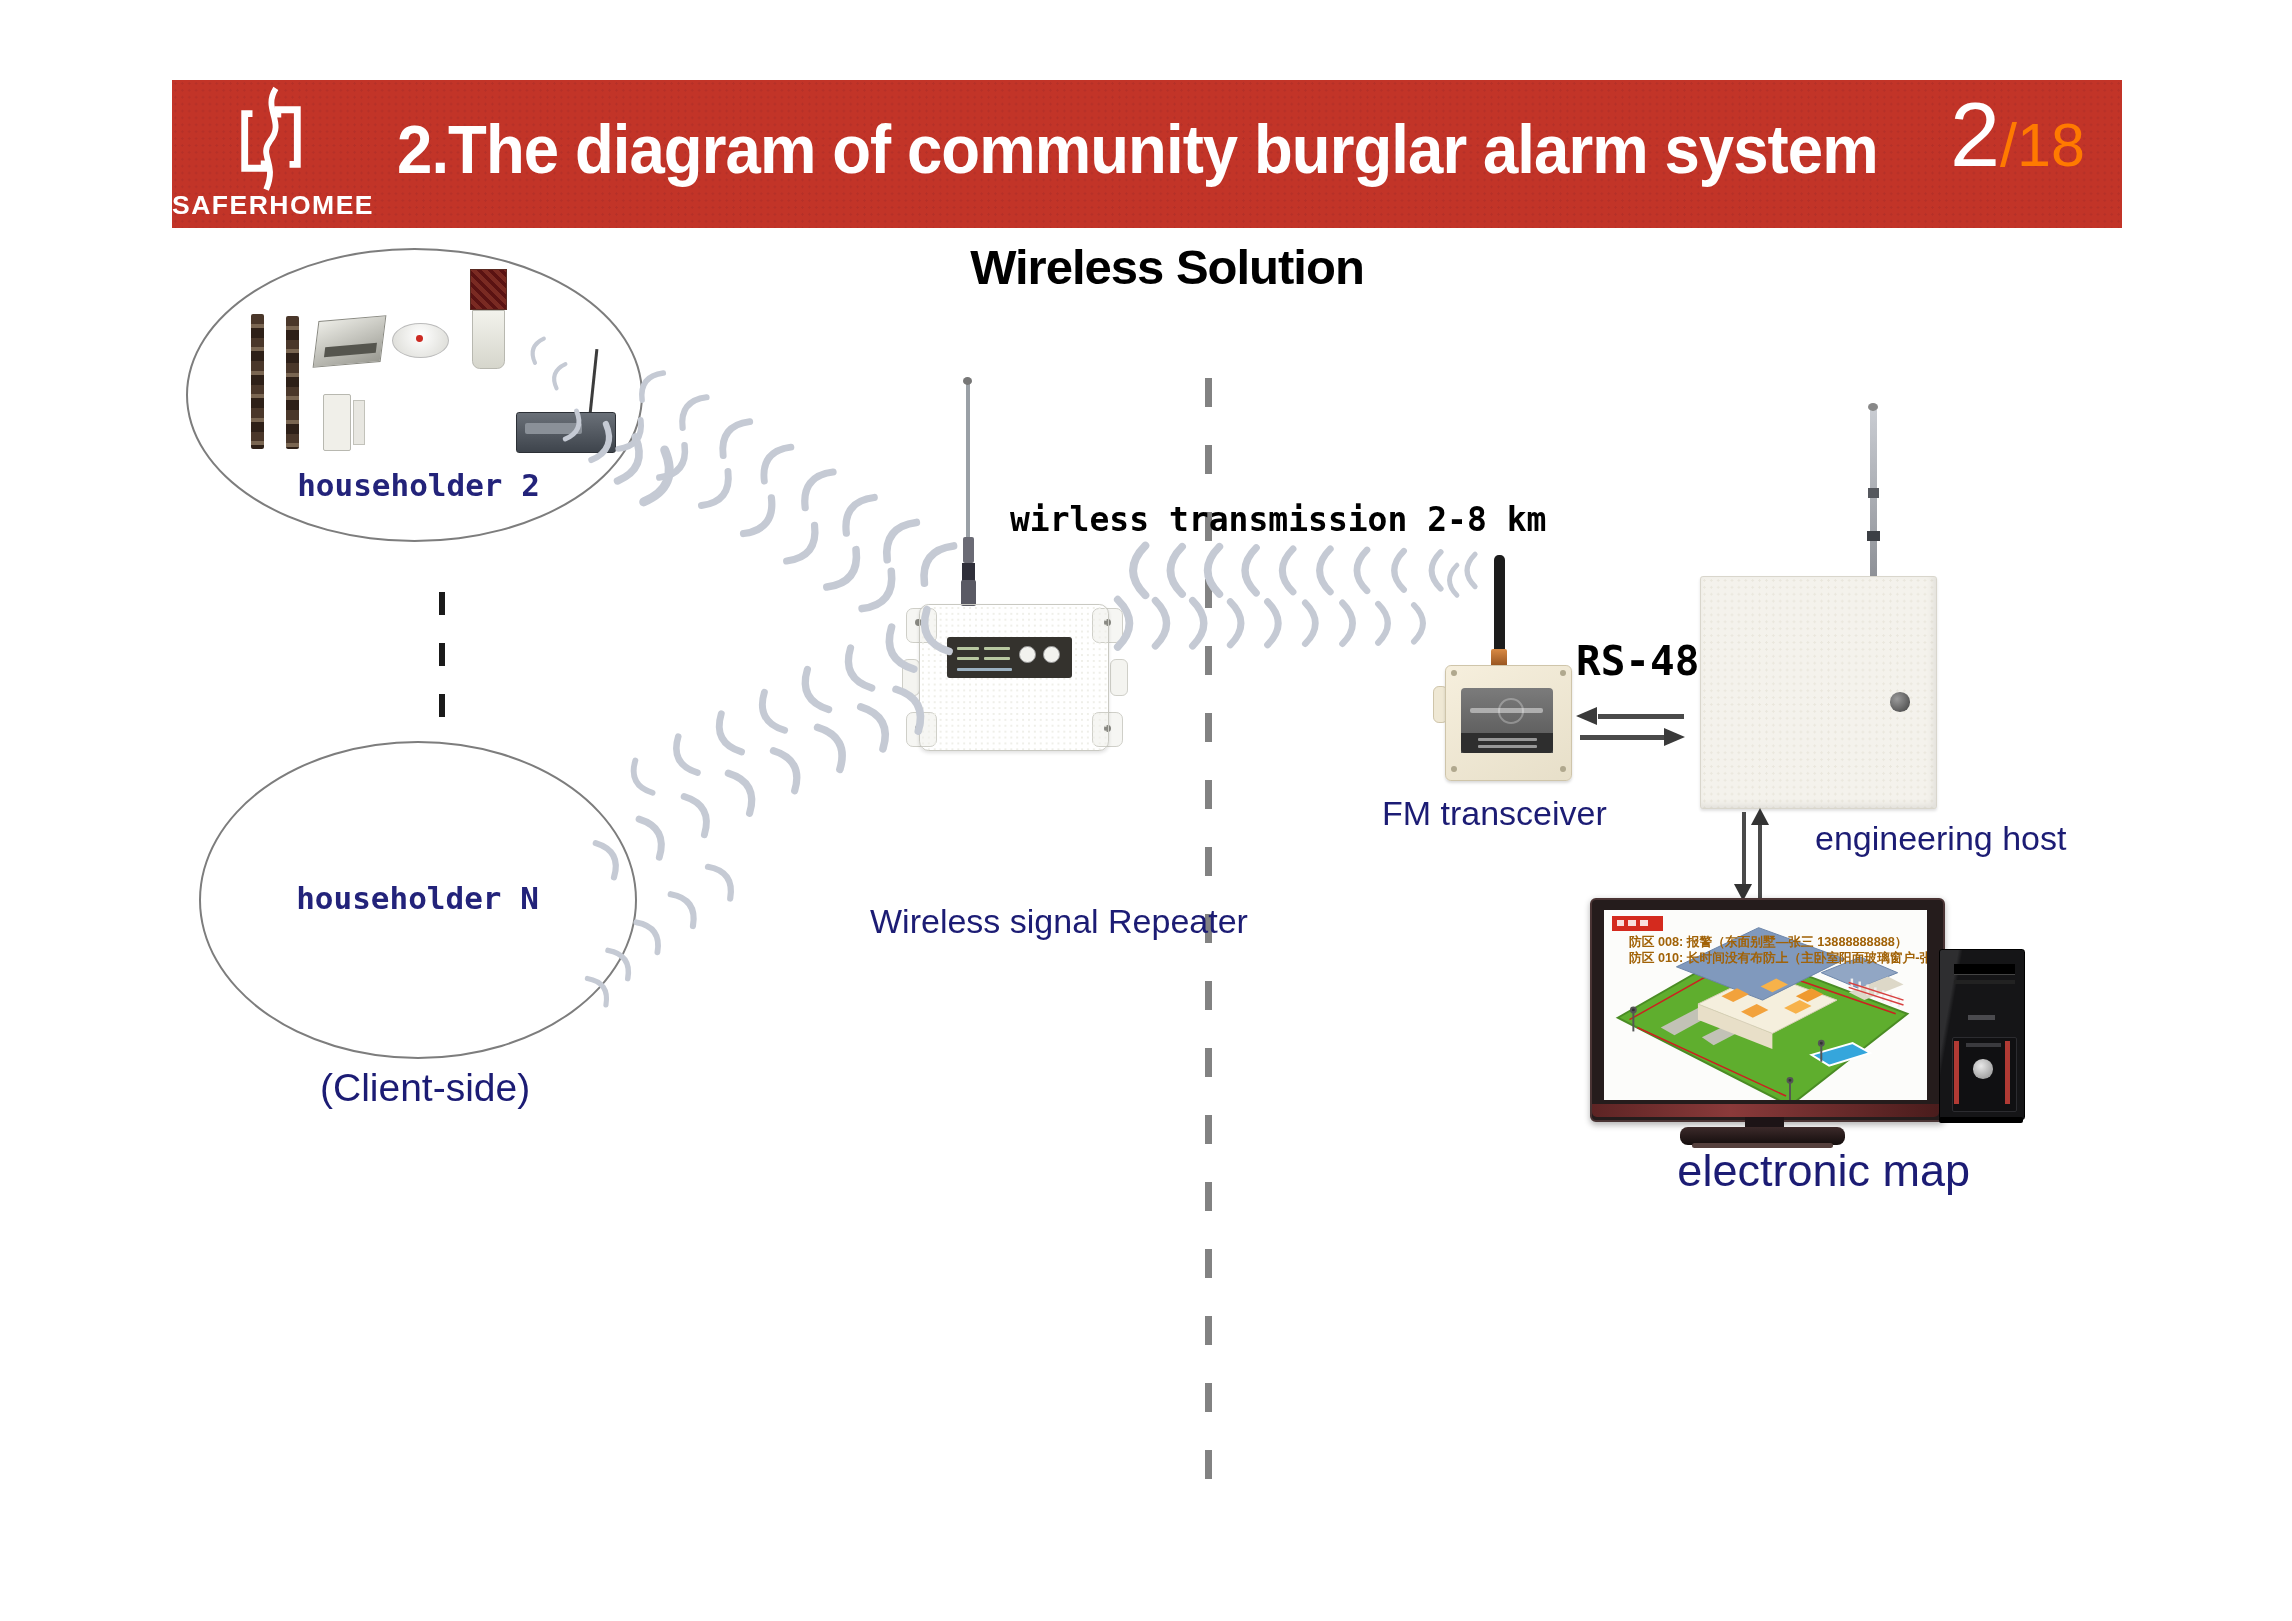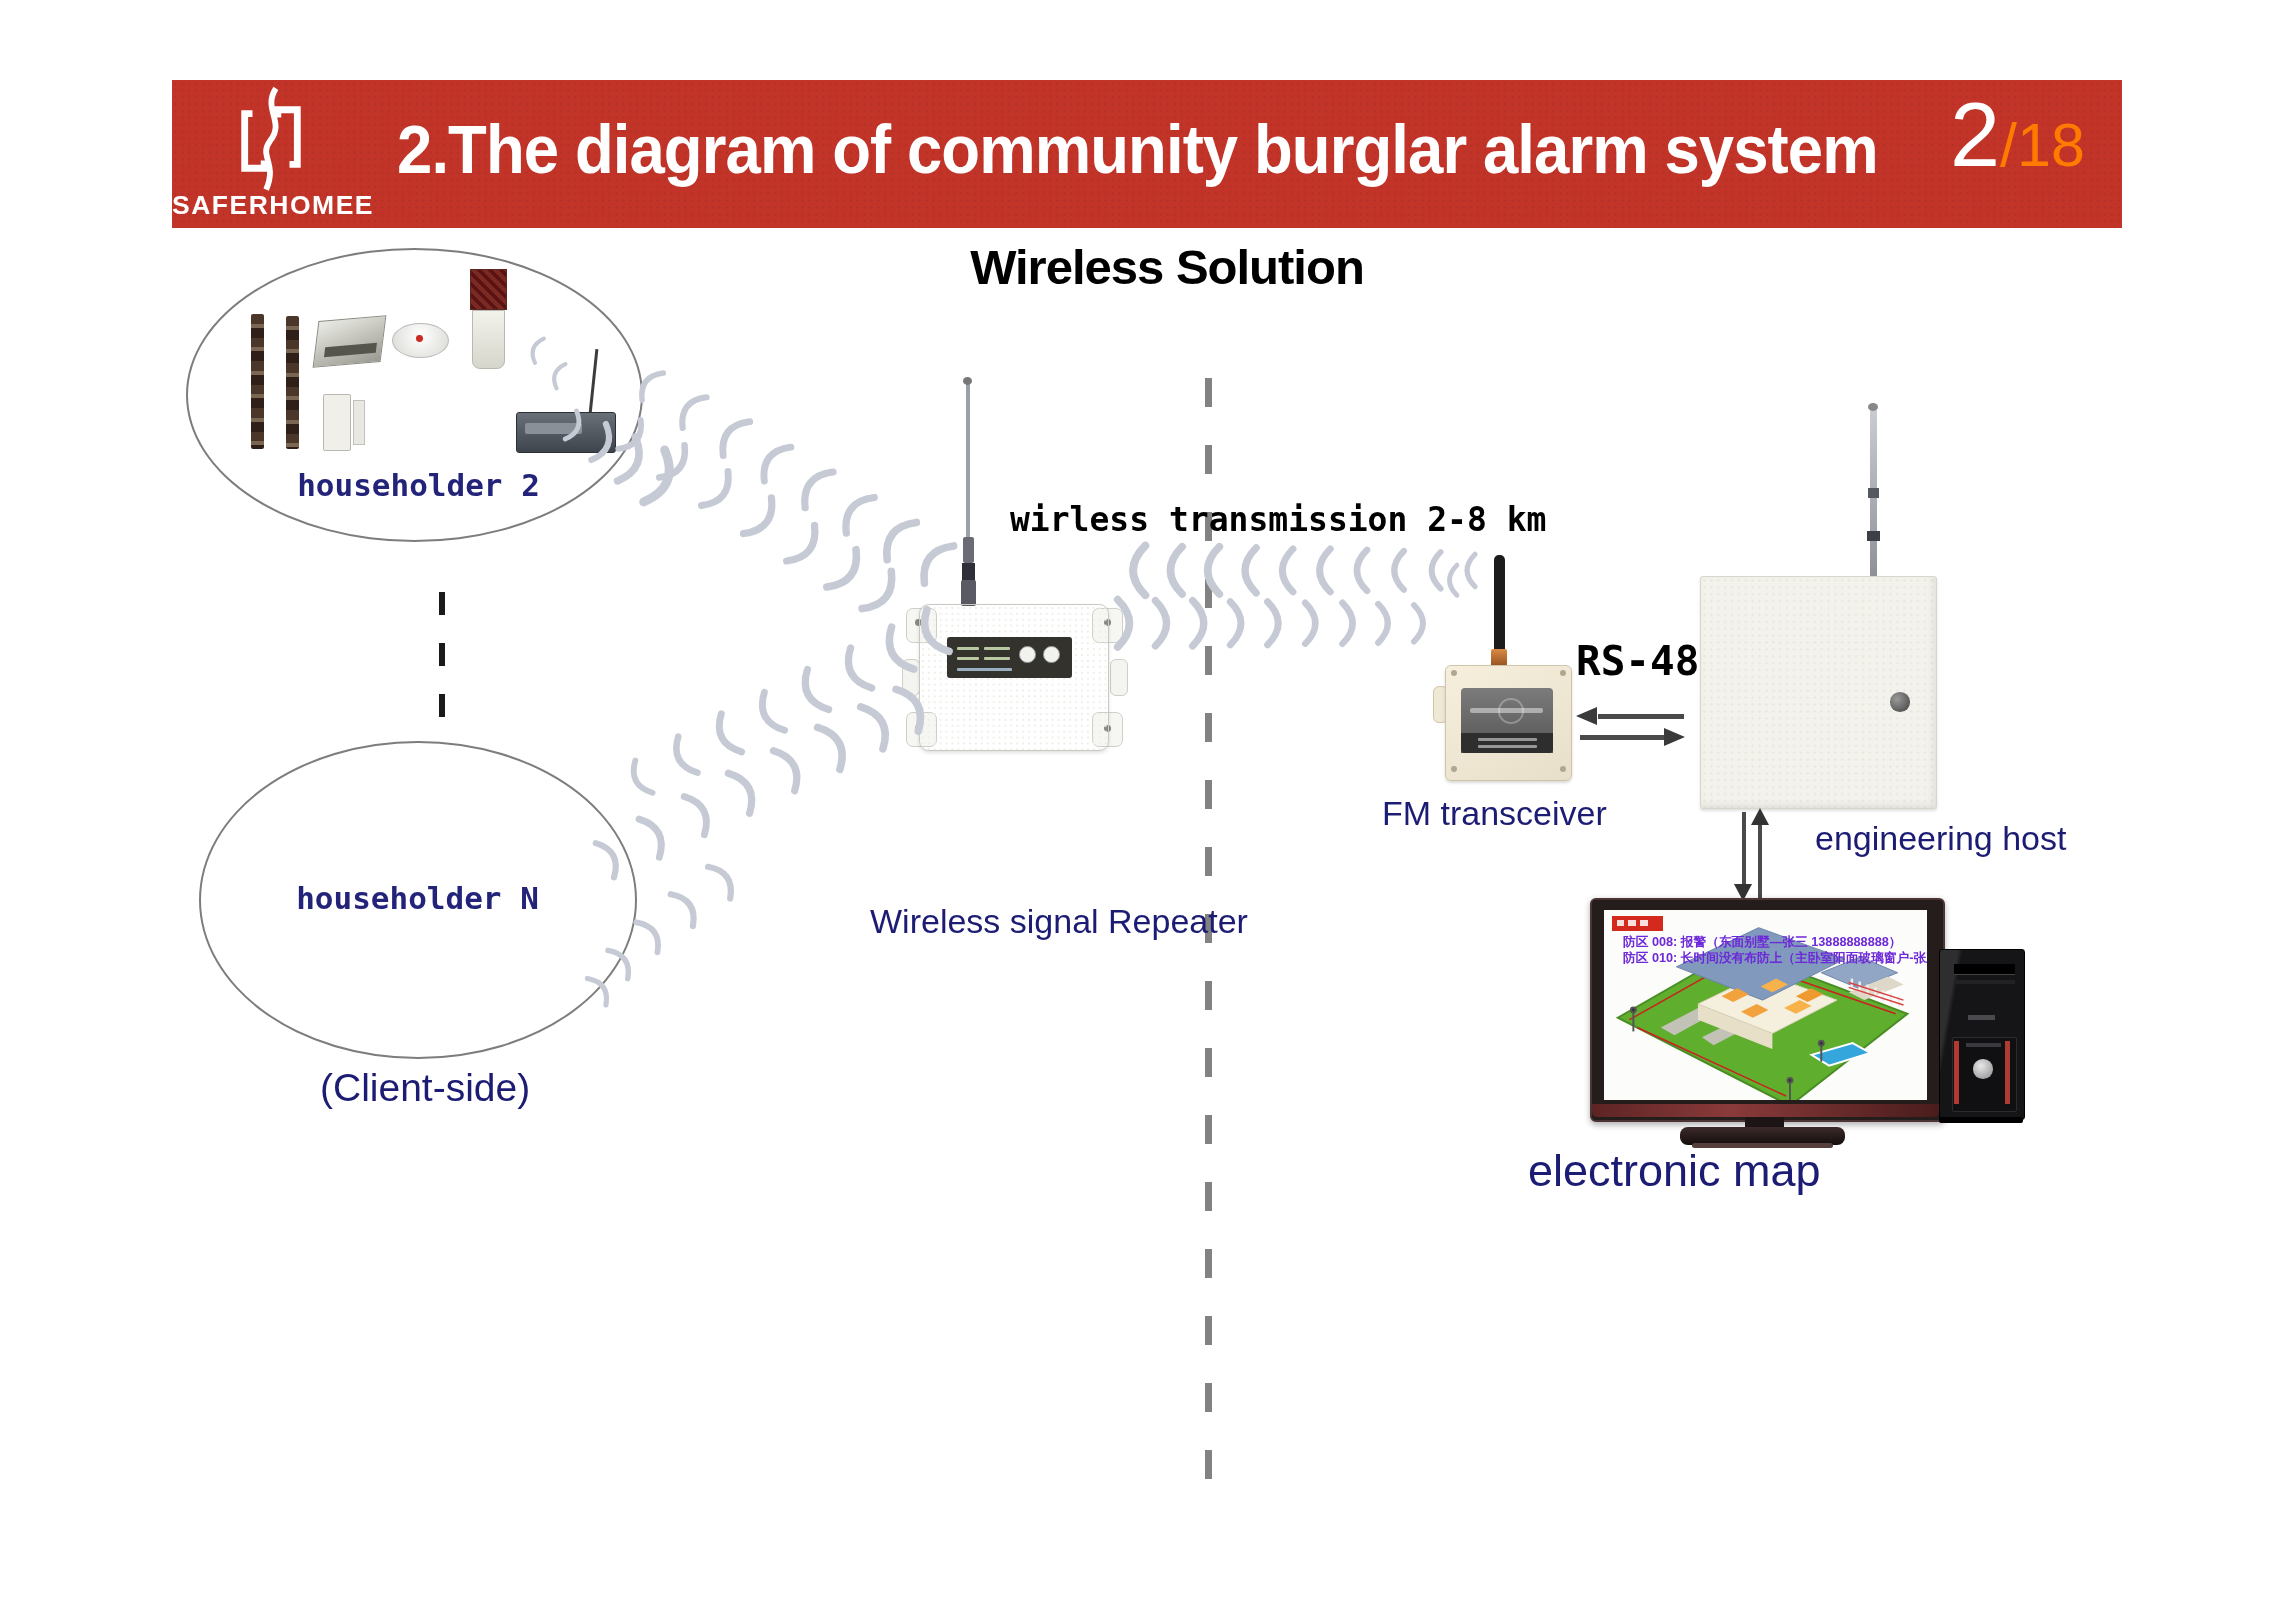--- a/index.html
+++ b/index.html
@@ -125,34 +125,34 @@
     border-radius:5.9px;box-shadow:0 2.9px 5.9px rgba(0,0,0,.3);}
   .mon-screen{left:1604px;top:910px;width:323px;height:190px;background:#fcfcfa;overflow:hidden;}
   .mon-chin{left:1592px;top:1104px;width:347px;height:12.7px;border-radius:0 0 4.9px 4.9px;
     background:linear-gradient(90deg,#5d2424,#8a3a3a 40%,#4a1c1c);}
   .mon-neck{left:1745px;top:1117px;width:39px;height:11.8px;background:#1d1416;}
   .mon-base{left:1680px;top:1127px;width:165px;height:17.6px;border-radius:7.8px;
     background:linear-gradient(#3c2a2a,#140d0d);}
   .mon-base2{left:1692px;top:1143px;width:141px;height:4.9px;border-radius:2.9px;background:#55403d;}
   .alert-badge{left:7.8px;top:5.9px;width:51px;height:14.7px;background:#d42a1e;}
   .badge-tick{top:3.9px;width:7.8px;height:5.9px;background:rgba(255,255,255,.85);}
-  .alert-line{left:19px;width:310px;color:#6d28d9;font-size:12.7px;font-weight:bold;line-height:16.7px;white-space:nowrap;}
+  .alert-line{left:25px;width:310px;color:#a16207;font-size:12.7px;font-weight:bold;line-height:16.7px;white-space:nowrap;}
   .tower{left:1939px;top:949px;width:84px;height:169px;border:1px solid #000;border-radius:2.9px;
     background:linear-gradient(100deg,#2e2e30 0 16%,#151517 20% 100%);}
   .tw-slot{left:1954px;top:964px;width:61px;height:9.8px;background:#000;border-bottom:1px solid #444;}
   .tw-line{left:1954px;top:980px;width:61px;height:3.9px;background:#222;}
   .tw-brand{left:1968px;top:1015px;width:27.4px;height:4.9px;background:#4a4a4e;}
   .tw-panel{left:1952px;top:1037px;width:63px;height:73px;background:#101012;border:1px solid #2c2c30;border-radius:2px;}
   .tw-red{width:4.9px;height:63px;background:#b03a34;}
   .tw-led{left:1966px;top:1043px;width:35px;height:3.9px;background:#3a3a3e;}
   .tw-btn{left:1973px;top:1059px;width:19.6px;height:19.6px;border-radius:50%;
     background:radial-gradient(circle at 40% 35%,#e8e8e8,#8a8a8a);}
   .tw-foot{left:1939px;top:1117px;width:84px;height:5.9px;background:#000;border-radius:2px;}
 
-  .map-title{left:1528px;top:1145px;width:402px;text-align:left;font-size:45px;color:#1C1C74;white-space:nowrap;}
+  .map-title{left:1568px;top:1145px;width:402px;text-align:right;font-size:45px;color:#1C1C74;white-space:nowrap;}
   .map-sub{left:1490px;top:1194px;width:559px;text-align:center;font-size:34px;color:#1C1C74;white-space:nowrap;}
 </style>
 </head>
 <body>
 
 <div id="slide">
 
   <div class="abs header-bar"></div>
   <svg class="abs logo-svg" width="76" height="110" viewBox="0 0 78 112">
     <path d="M20,30 h-8 v56 h20 v-8" stroke="#fff" stroke-width="7" fill="none"></path>

